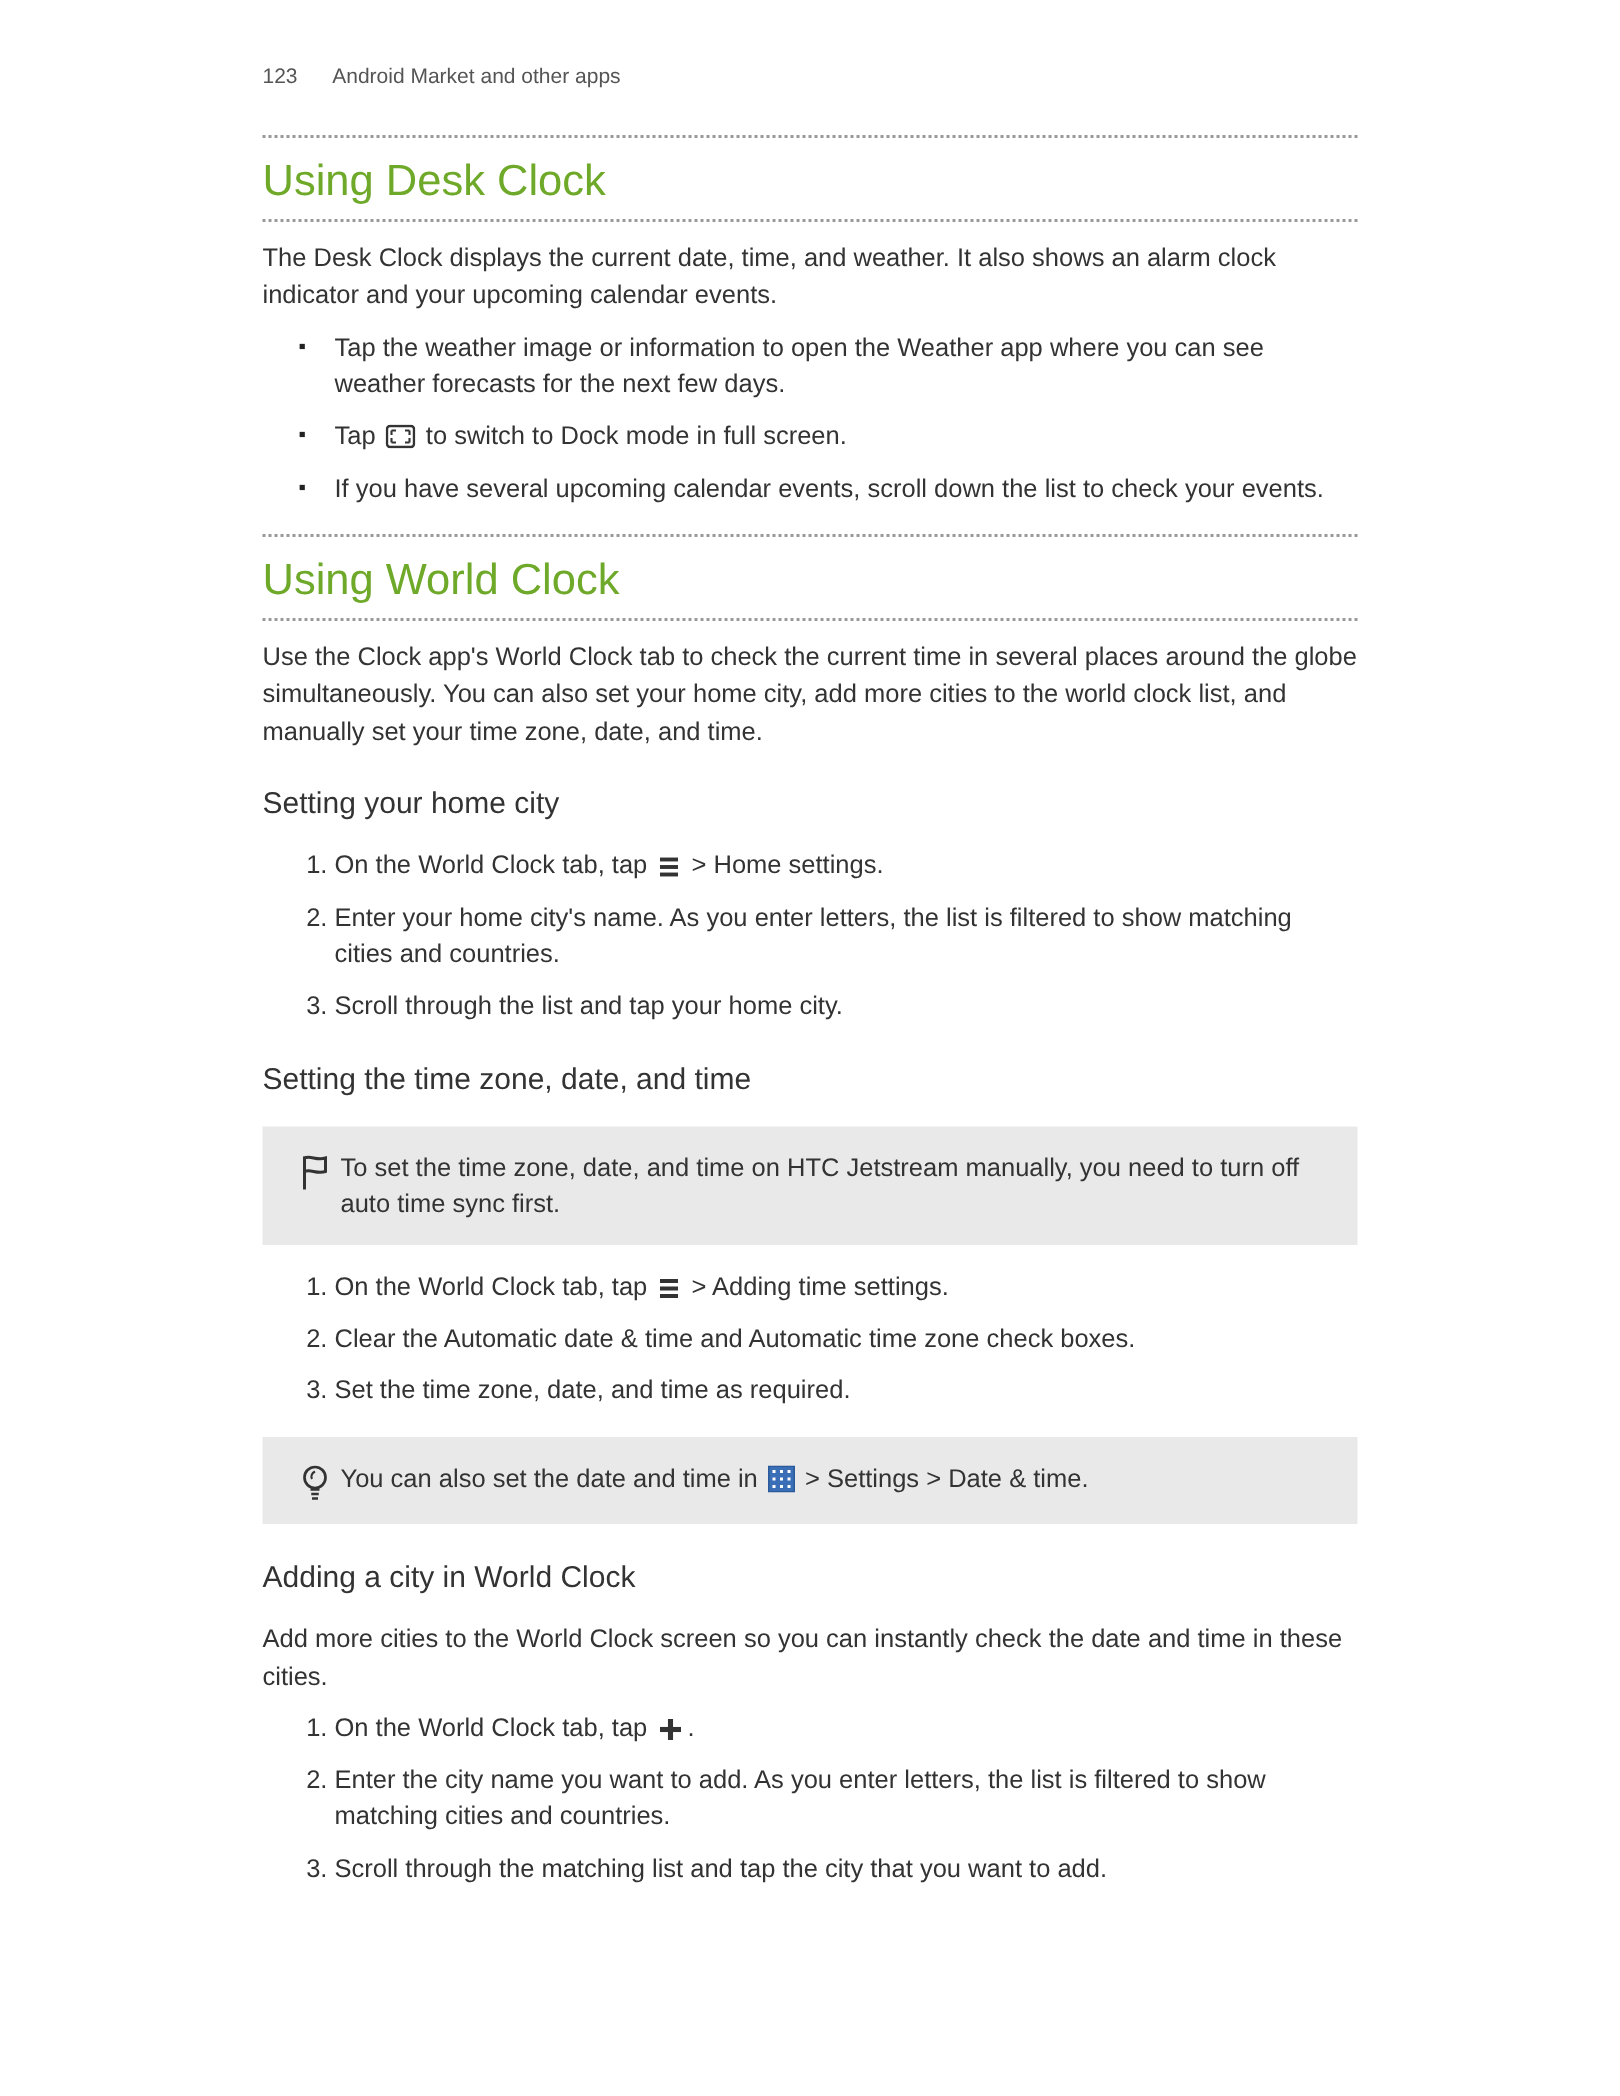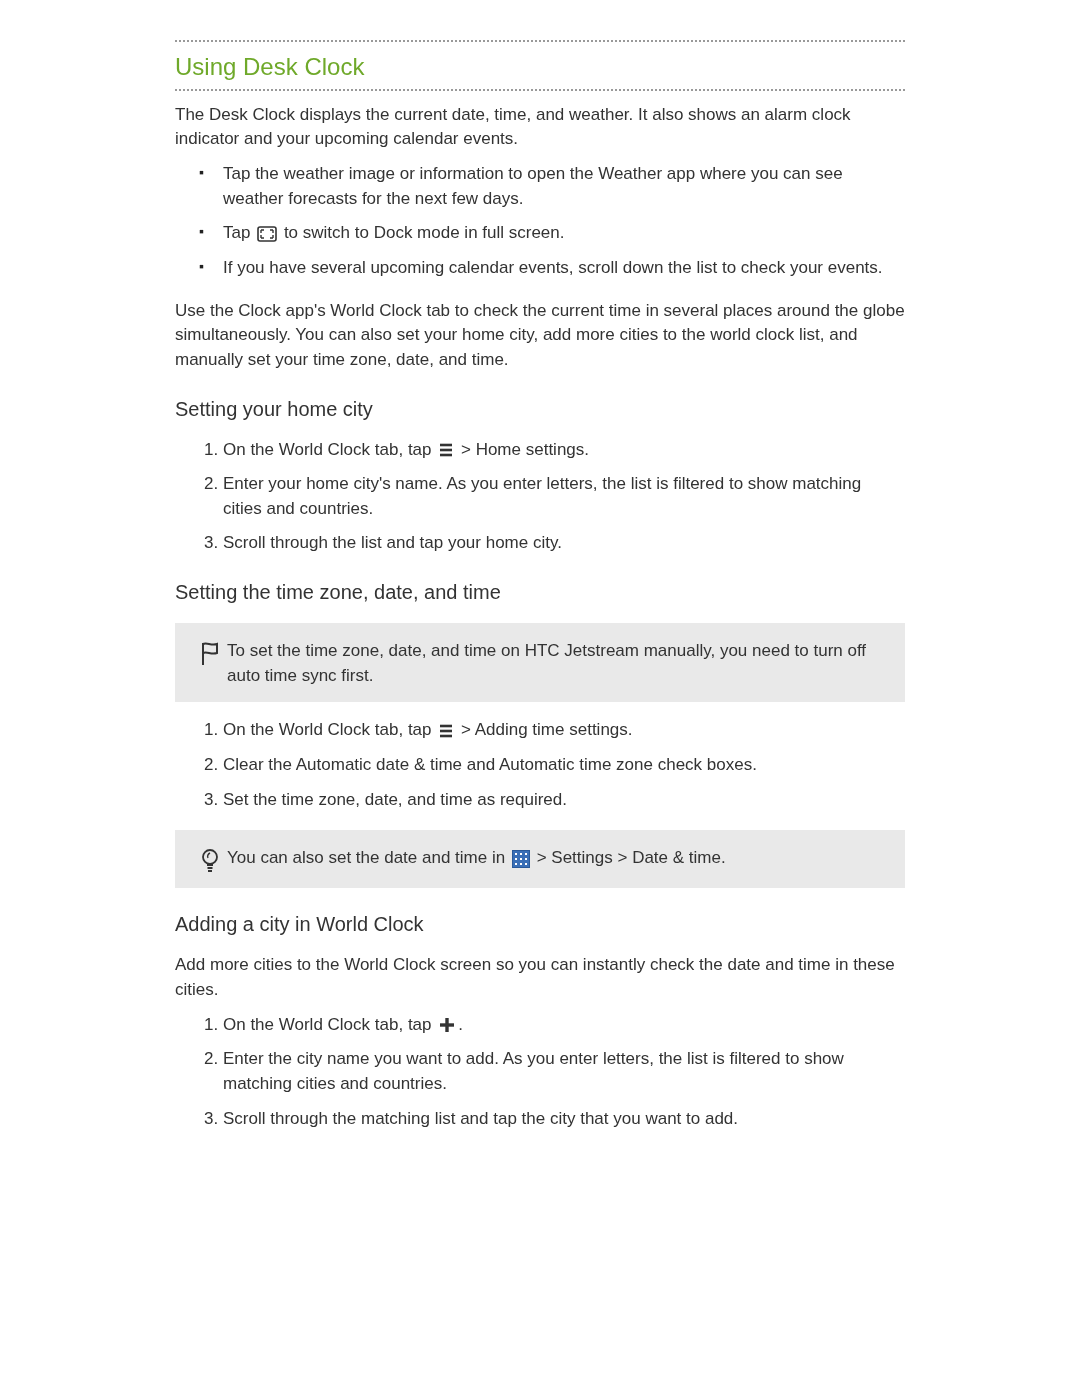--- a/index.html
+++ b/index.html
@@ -19,21 +19,21 @@
     font-size: 14px;
     color: #555;
     margin-bottom: 30px;
   }
   .running-header .page-num {
     margin-right: 20px;
   }
   h2.section-title {
     color: #6fa92a;
     font-weight: 400;
-    font-size: 24px;
+    font-size: 29px;
     margin: 0 0 12px 0;
     padding-top: 8px;
     padding-bottom: 4px;
     border-top: 2px dotted #999;
     border-bottom: 2px dotted #999;
   }
   h3.sub-title {
     font-size: 20px;
     font-weight: 400;
     color: #333;
@@ -98,39 +98,44 @@
     vertical-align: middle;
     margin: 0 2px;
   }
   .bold { font-weight: 400; }
 </style>
 </head>
 <body>
 
 <div class="page">
 
+  <div class="running-header">
+    <span class="page-num">123</span>
+    <span>Android Market and other apps</span>
+  </div>
 
   <h2 class="section-title">Using Desk Clock</h2>
   <p>The Desk Clock displays the current date, time, and weather. It also shows an alarm clock indicator and your upcoming calendar events.</p>
 
   <ul class="bullets">
     <li>Tap the weather image or information to open the Weather app where you can see weather forecasts for the next few days.</li>
     <li>
       <span>Tap</span>
       <span class="icon-fullscreen">
         <svg width="20" height="16" viewBox="0 0 20 16">
           <rect x="1" y="1" width="18" height="14" rx="2" ry="2" fill="none" stroke="#333" stroke-width="1.6"></rect>
           <path d="M4 4 h3 M4 4 v3 M16 4 h-3 M16 4 v3 M4 12 h3 M4 12 v-3 M16 12 h-3 M16 12 v-3" stroke="#333" stroke-width="1.4" fill="none"></path>
         </svg>
       </span>
       <span>to switch to Dock mode in full screen.</span>
     </li>
     <li>If you have several upcoming calendar events, scroll down the list to check your events.</li>
   </ul>
 
+  <h2 class="section-title">Using World Clock</h2>
   <p>Use the Clock app's World Clock tab to check the current time in several places around the globe simultaneously. You can also set your home city, add more cities to the world clock list, and manually set your time zone, date, and time.</p>
 
   <h3 class="sub-title">Setting your home city</h3>
   <ol class="numbers">
     <li>
       <span>On the World Clock tab, tap</span>
       <span class="icon-menu">
         <svg width="16" height="16" viewBox="0 0 16 16">
           <line x1="2" y1="3" x2="14" y2="3" stroke="#333" stroke-width="2.6"></line>
           <line x1="2" y1="8" x2="14" y2="8" stroke="#333" stroke-width="2.6"></line>

